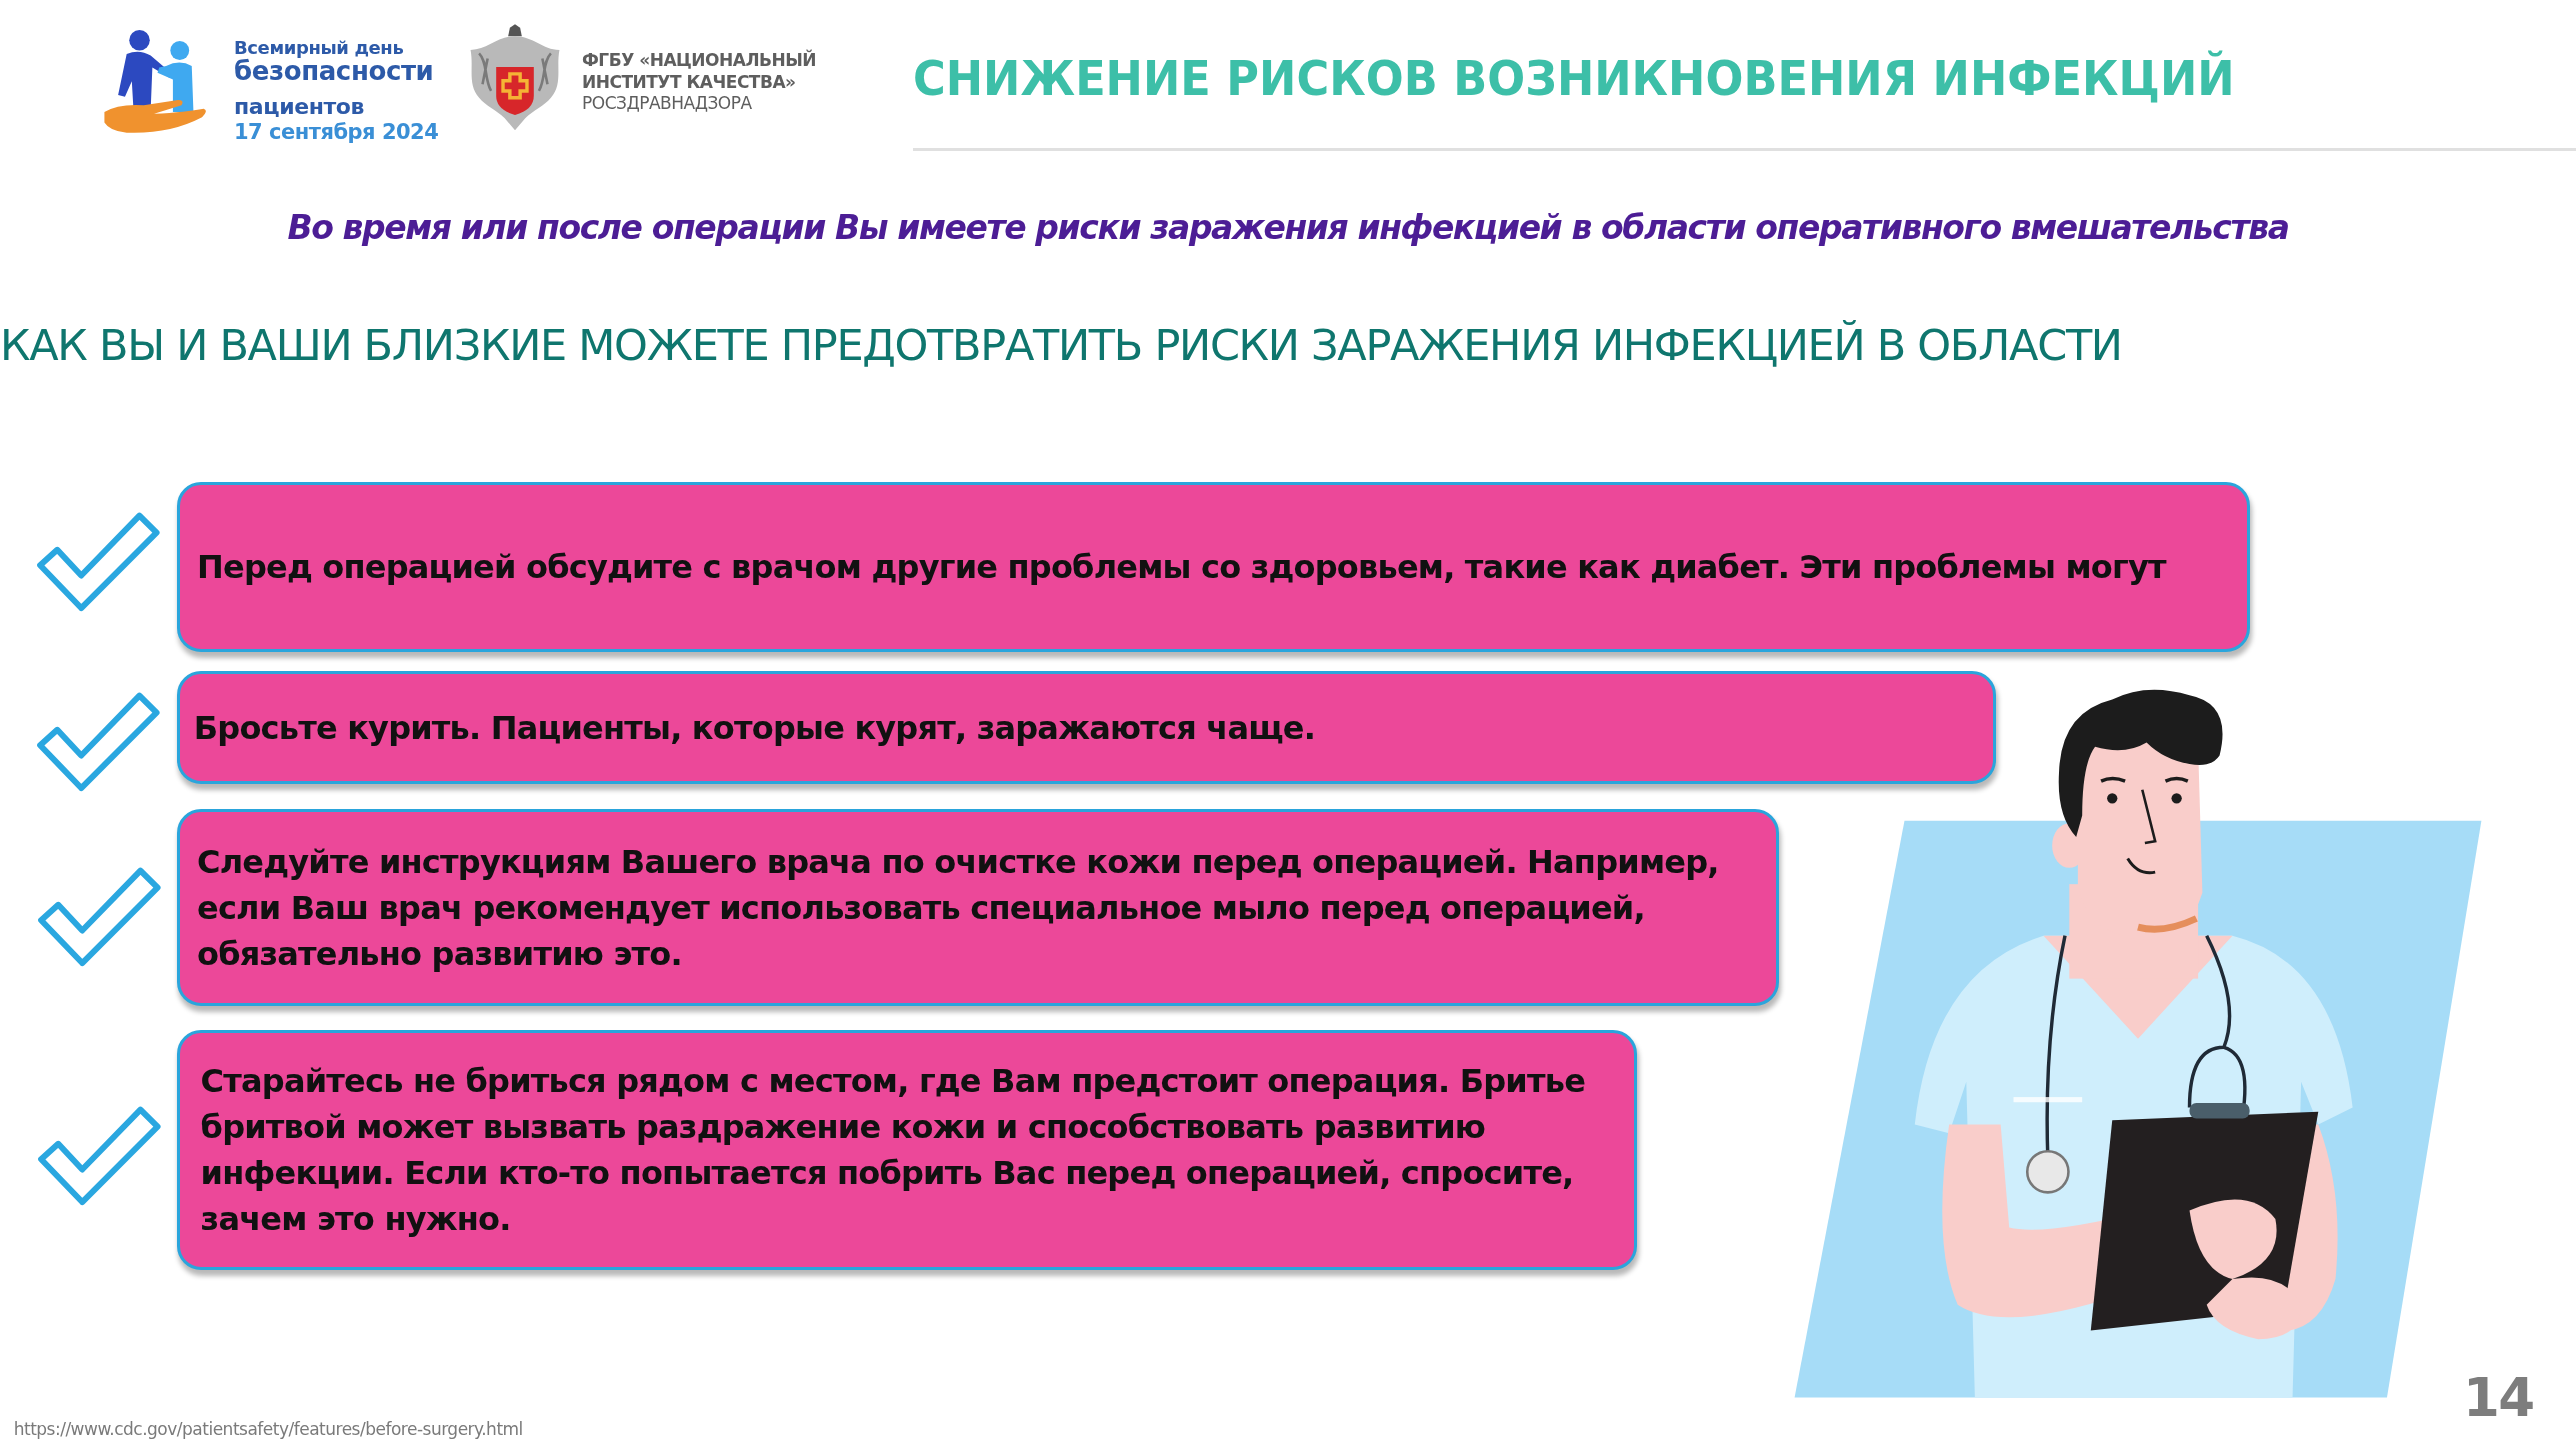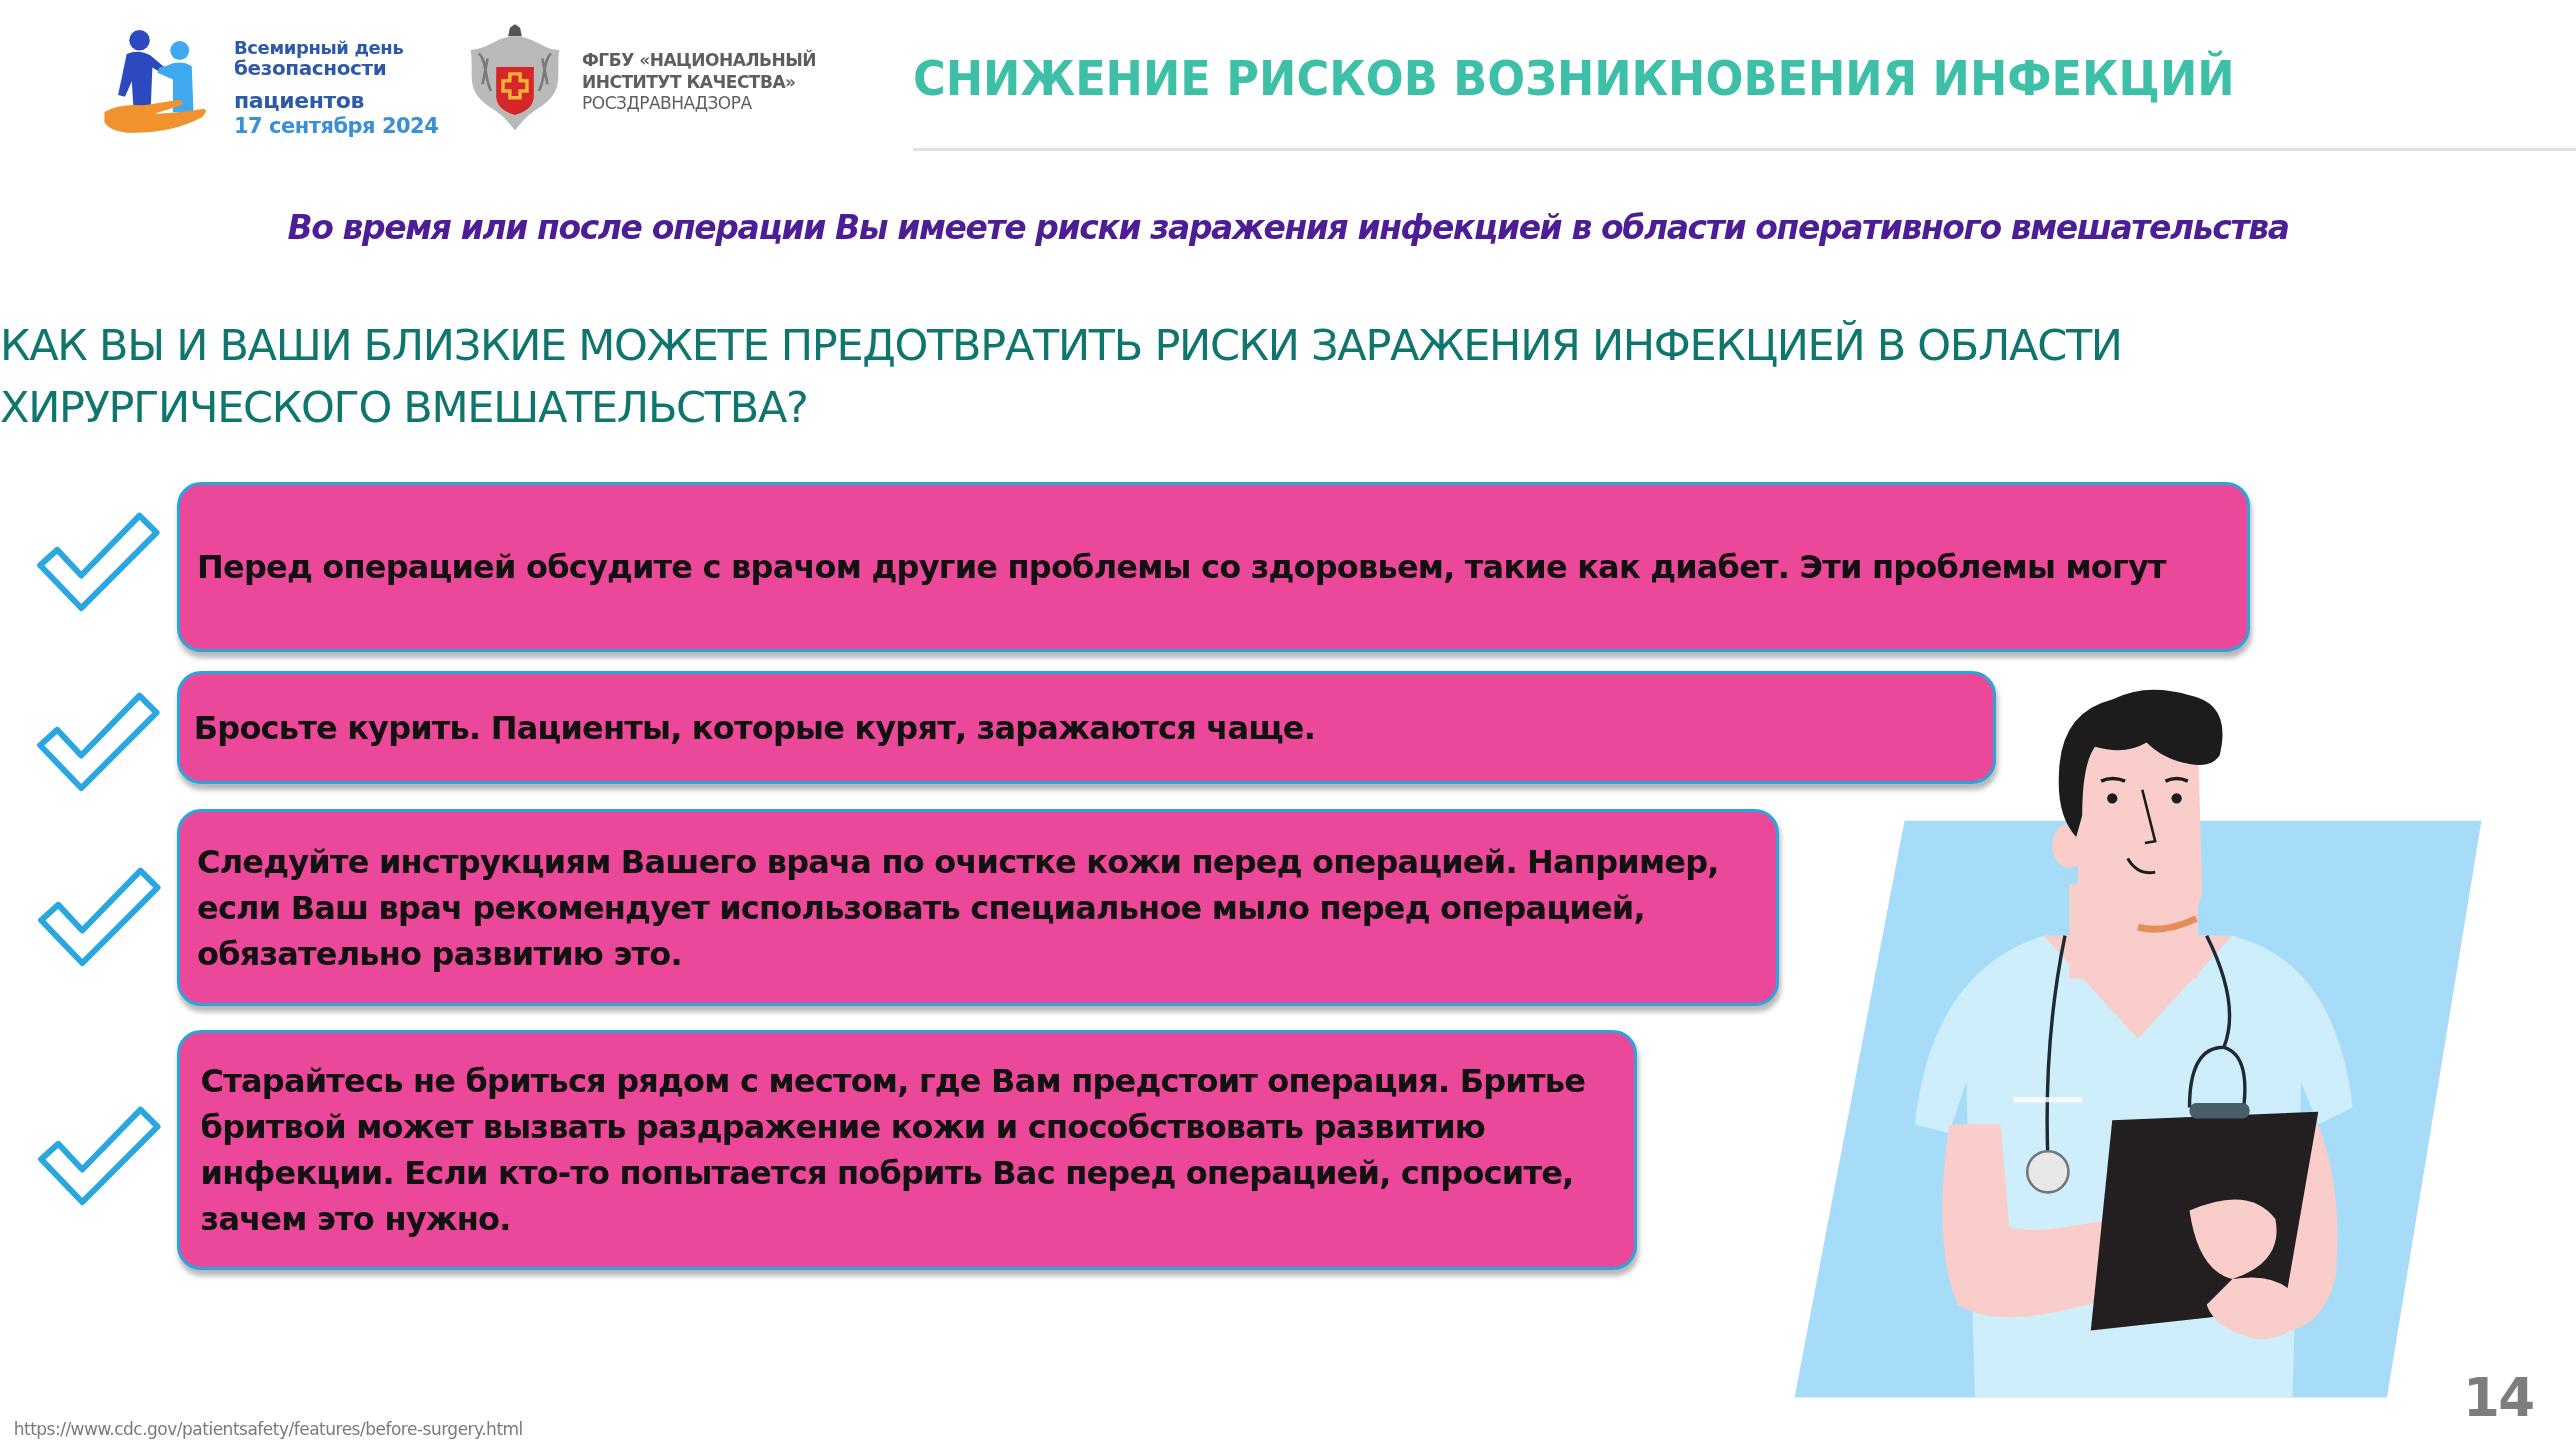--- a/index.html
+++ b/index.html
@@ -4,21 +4,21 @@
 <style>
   html, body { margin:0; padding:0; background:#ffffff; }
   body { width:2576px; height:1449px; position:relative; overflow:hidden;
          font-family:"Liberation Sans", "DejaVu Sans", sans-serif; }
   .abs { position:absolute; }
 
   
   #logo-wpsd { left:101px; top:27.5px; width:113px; height:110px; }
   .wpsd-text { left:234px; top:39px; color:#2d5aa8; font-family:"DejaVu Sans", sans-serif; font-weight:bold; line-height:1; }
   .wpsd-text .l1 { font-size:18px; display:block; letter-spacing:-0.4px; }
-  .wpsd-text .l2 { font-size:20px; display:block; margin-top:0.9px; letter-spacing:-0.4px; }
+  .wpsd-text .l2 { font-size:26px; display:block; margin-top:0.9px; letter-spacing:-0.4px; }
   .wpsd-text .l3 { font-size:22px; display:block; margin-top:12px; letter-spacing:-0.4px; }
   .wpsd-text .l4 { font-size:21px; display:block; margin-top:4.3px; color:#3a8fd6; letter-spacing:-0.5px; }
 
   #logo-emblem { left:462px; top:24px; width:106px; height:110px; }
   .nik-text { left:582px; top:50px; color:#5e5e5e; font-family:"DejaVu Sans", sans-serif; font-weight:bold; font-size:17px; line-height:21.5px; letter-spacing:-0.5px; }
   .nik-text span { display:block; }
   .nik-text .l3 { font-weight:normal; }
 
   
   .page-title { left:913px; top:50px; font-size:48px; font-weight:bold; color:#3dbfa8;
@@ -84,21 +84,20 @@
   </div>
 
   <div class="abs page-title">СНИЖЕНИЕ РИСКОВ ВОЗНИКНОВЕНИЯ ИНФЕКЦИЙ</div>
   <div class="abs title-rule"></div>
 </div>
 
 <div class="abs subtitle">Во время или после операции Вы имеете риски заражения инфекцией в области оперативного вмешательства</div>
 
 <div class="abs question">
   <span>КАК ВЫ И ВАШИ БЛИЗКИЕ МОЖЕТЕ ПРЕДОТВРАТИТЬ РИСКИ ЗАРАЖЕНИЯ ИНФЕКЦИЕЙ  В ОБЛАСТИ</span>
-  <span>ХИРУРГИЧЕСКОГО ВМЕШАТЕЛЬСТВА?</span>
 </div>
 
 <svg class="check" style="left:33px;top:507px;" viewBox="0 0 150 125">
   <path d="M8 68 L28 50 L56 80 L124 10 L144 30 L56 118 Z" fill="none" stroke="#2aa7e0" stroke-width="7" stroke-linejoin="round"></path>
 </svg>
 <div class="card" style="left:177px;top:482px;width:2073px;height:170px;">
   <div class="card-text">
     <span>Перед операцией обсудите с врачом другие проблемы со здоровьем, такие как диабет. Эти проблемы могут</span>
   </div>
 </div>

